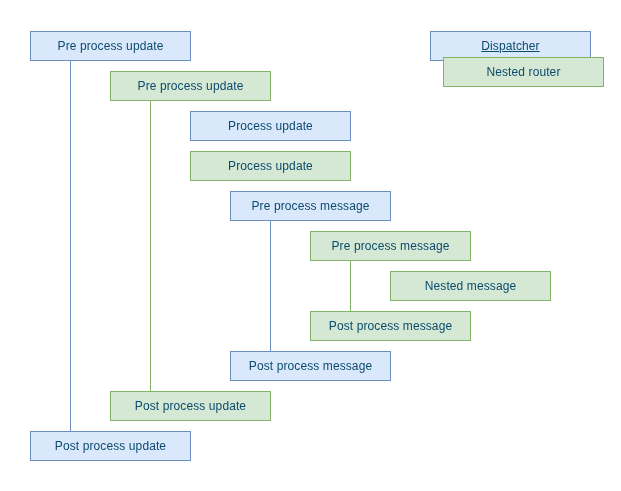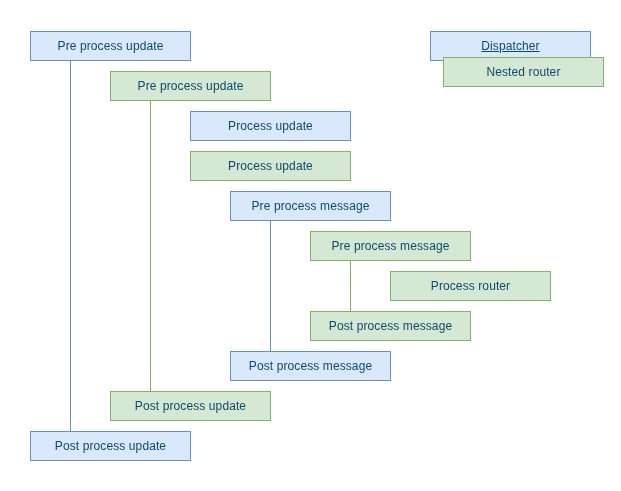--- a/index.html
+++ b/index.html
@@ -81,21 +81,21 @@
       <div class="node green" style="left: 190px; top: 151px;">
         <span class="node-label">Process update</span>
       </div>
       <div class="node blue" style="left: 230px; top: 191px;">
         <span class="node-label">Pre process message</span>
       </div>
       <div class="node green" style="left: 310px; top: 231px;">
         <span class="node-label">Pre process message</span>
       </div>
       <div class="node green" style="left: 390px; top: 271px;">
-        <span class="node-label">Process router</span>
+        <span class="node-label">Nested message</span>
       </div>
       <div class="node green" style="left: 310px; top: 311px;">
         <span class="node-label">Post process message</span>
       </div>
       <div class="node blue" style="left: 230px; top: 351px;">
         <span class="node-label">Post process message</span>
       </div>
       <div class="node green" style="left: 110px; top: 391px;">
         <span class="node-label">Post process update</span>
       </div>

